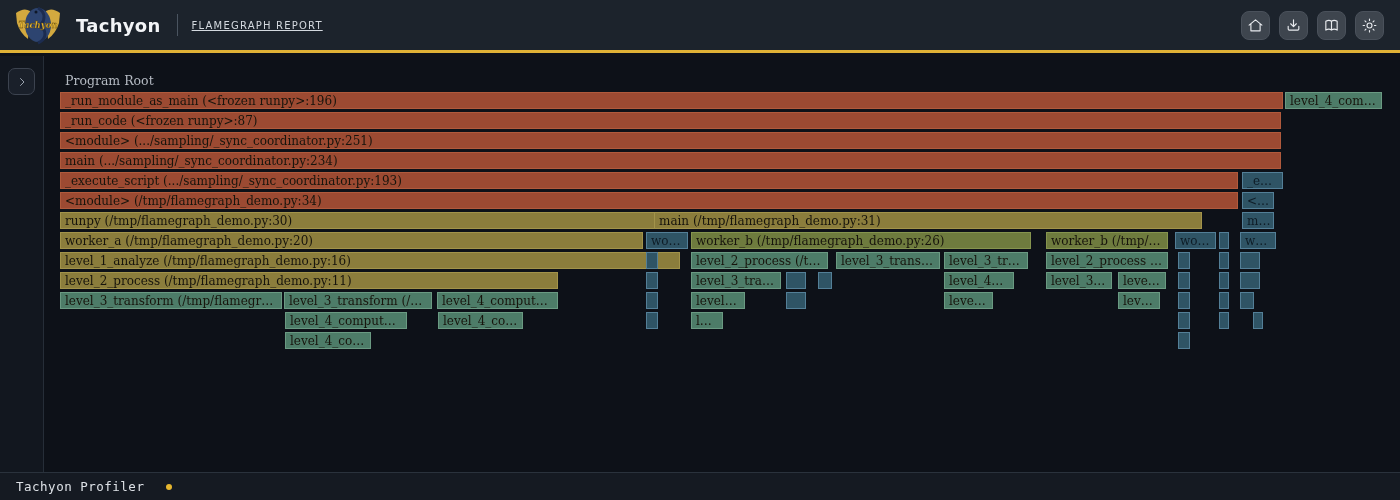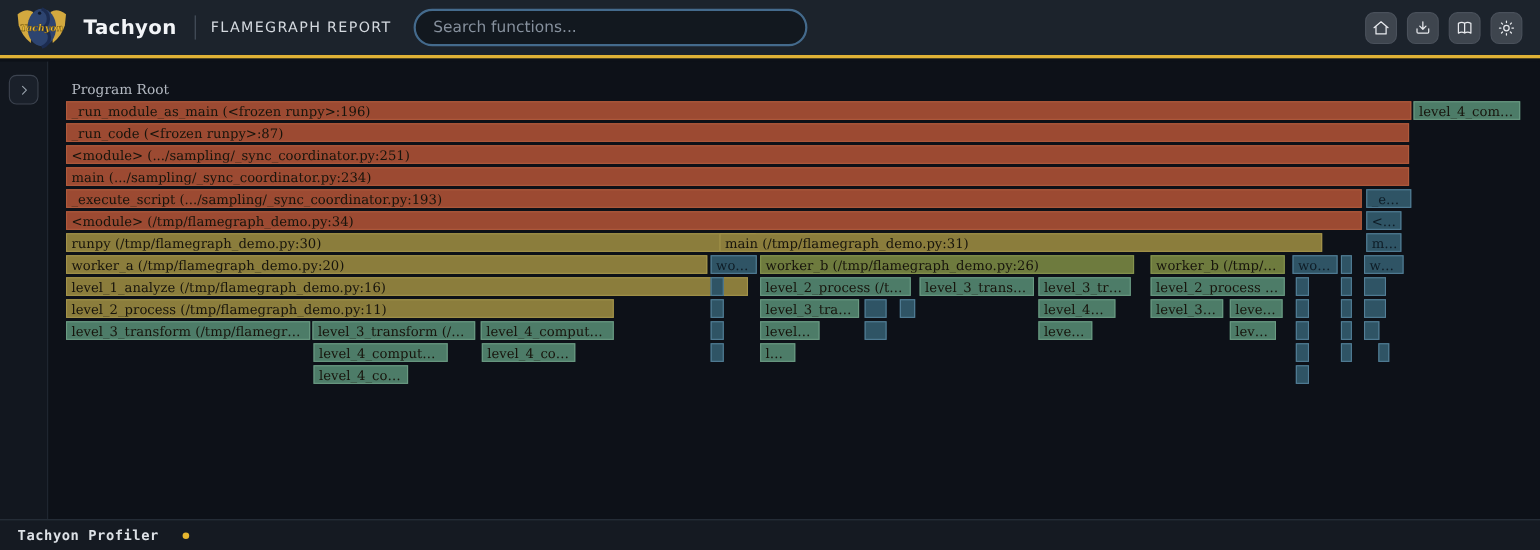--- a/index.html
+++ b/index.html
@@ -6,21 +6,21 @@
   *{box-sizing:border-box;}
   #app{position:relative;width:1400px;height:500px;overflow:hidden;
        font-family:"DejaVu Sans","Liberation Sans",sans-serif;background:#0d1118;}
 
   
   #header{position:absolute;left:0;top:0;width:1400px;height:53px;background:#1c232c;
           border-bottom:3px solid #e0b236;display:flex;align-items:center;}
   .logo{width:48px;height:44px;margin-left:14px;flex:0 0 auto;}
   .app-title{color:#f2f4f7;font-size:18px;font-weight:bold;margin-left:14px;letter-spacing:.3px;}
   .hdr-divider{width:1px;height:22px;background:#4a5460;margin:0 14px 0 16px;}
-  .report-label{color:#d4d9df;font-size:13px;letter-spacing:1.2px;font-weight:500;}
+  .report-label{color:#d4d9df;font-size:10px;letter-spacing:1.2px;font-weight:500;text-decoration:underline;}
   .search-wrap{margin-left:20px;}
   .search-input{width:358px;height:34px;border-radius:17px;border:2px solid #446a8c;
                 background:#12181f;color:#dfe4ea;font-size:14px;padding:0 16px;outline:none;
                 font-family:"DejaVu Sans","Liberation Sans",sans-serif;}
   .search-input::placeholder{color:#86909d;}
   .hdr-actions{margin-left:auto;margin-right:16px;display:flex;gap:9px;}
   .icon-btn{width:29px;height:29px;border-radius:8px;background:#3e454e;border:1px solid #4a515b;
             display:flex;align-items:center;justify-content:center;padding:0;cursor:pointer;}
   .icon-btn svg{stroke:#e8eaee;fill:none;stroke-width:1.6;stroke-linecap:round;stroke-linejoin:round;}
 
@@ -43,44 +43,41 @@
   .bar.red   {background:#9c4a32;border-color:#b05a3c;}
   .bar.olive {background:#8b7d3c;border-color:#a2934a;}
   .bar.ogreen{background:#6e7b3e;border-color:#85944e;}
   .bar.green {background:#4d7c68;border-color:#6a9a82;}
   .bar.blue  {background:#2f5465;border-color:#537f97;color:#0e1c26;}
 
   
   #footer{position:absolute;left:0;bottom:0;width:1400px;height:28px;background:#151a22;
           border-top:1px solid #2a323c;display:flex;align-items:center;
           font-family:"DejaVu Sans Mono","Liberation Mono",monospace;font-size:12.5px;}
-  .footer-app{color:#dde1e6;font-weight:bold;margin-left:16px;letter-spacing:.5px;}
+  .footer-app{color:#dde1e6;font-weight:normal;margin-left:16px;letter-spacing:.5px;}
   .footer-dot{width:6px;height:6px;border-radius:50%;background:#e6b62f;margin:0 8px 0 22px;}
   .footer-sub{color:#646d78;letter-spacing:.5px;}
 </style>
 </head>
 <body>
 
 <div id="app">
 
   <div id="header">
     <svg class="logo" viewBox="0 0 48 44">
       <path d="M2 10 Q10 4 16 8 L14 36 Q6 30 3 20 Z" fill="#d3a93f"></path>
       <path d="M46 10 Q38 4 32 8 L34 36 Q42 30 45 20 Z" fill="#d3a93f"></path>
       <ellipse cx="24" cy="22" rx="13" ry="17" fill="#2d4470"></ellipse>
       <path d="M24 5 q6 3 6 9 q0 7 -7 9 q8 1 8 8 q0 6 -7 9" fill="none" stroke="#1c2c50" stroke-width="3"></path>
       <circle cx="22" cy="9" r="1.5" fill="#0e1728"></circle>
       <text x="24" y="25" text-anchor="middle" font-size="8.5" font-style="italic" font-weight="bold" fill="#e8b931" stroke="#5a4410" stroke-width="0.3" font-family="DejaVu Serif, Liberation Serif, serif">Tachyon</text>
     </svg>
     <div class="app-title">Tachyon</div>
     <div class="hdr-divider"></div>
     <div class="report-label">FLAMEGRAPH REPORT</div>
-    <div class="search-wrap">
-      <input class="search-input" type="text" placeholder="Search functions..." style="">
-    </div>
     <div class="hdr-actions">
       <button class="icon-btn">
         <svg width="17" height="17" viewBox="0 0 24 24">
           <path d="M3 11.5 L12 4 L21 11.5 M5.5 10 V19.5 H18.5 V10"></path>
         </svg>
       </button>
       <button class="icon-btn">
         <svg width="17" height="17" viewBox="0 0 24 24">
           <path d="M12 4 V13 M8 9.5 L12 13.5 L16 9.5 M4.5 13 V17 Q4.5 18.5 6 18.5 H18 Q19.5 18.5 19.5 17 V13"></path>
         </svg>

